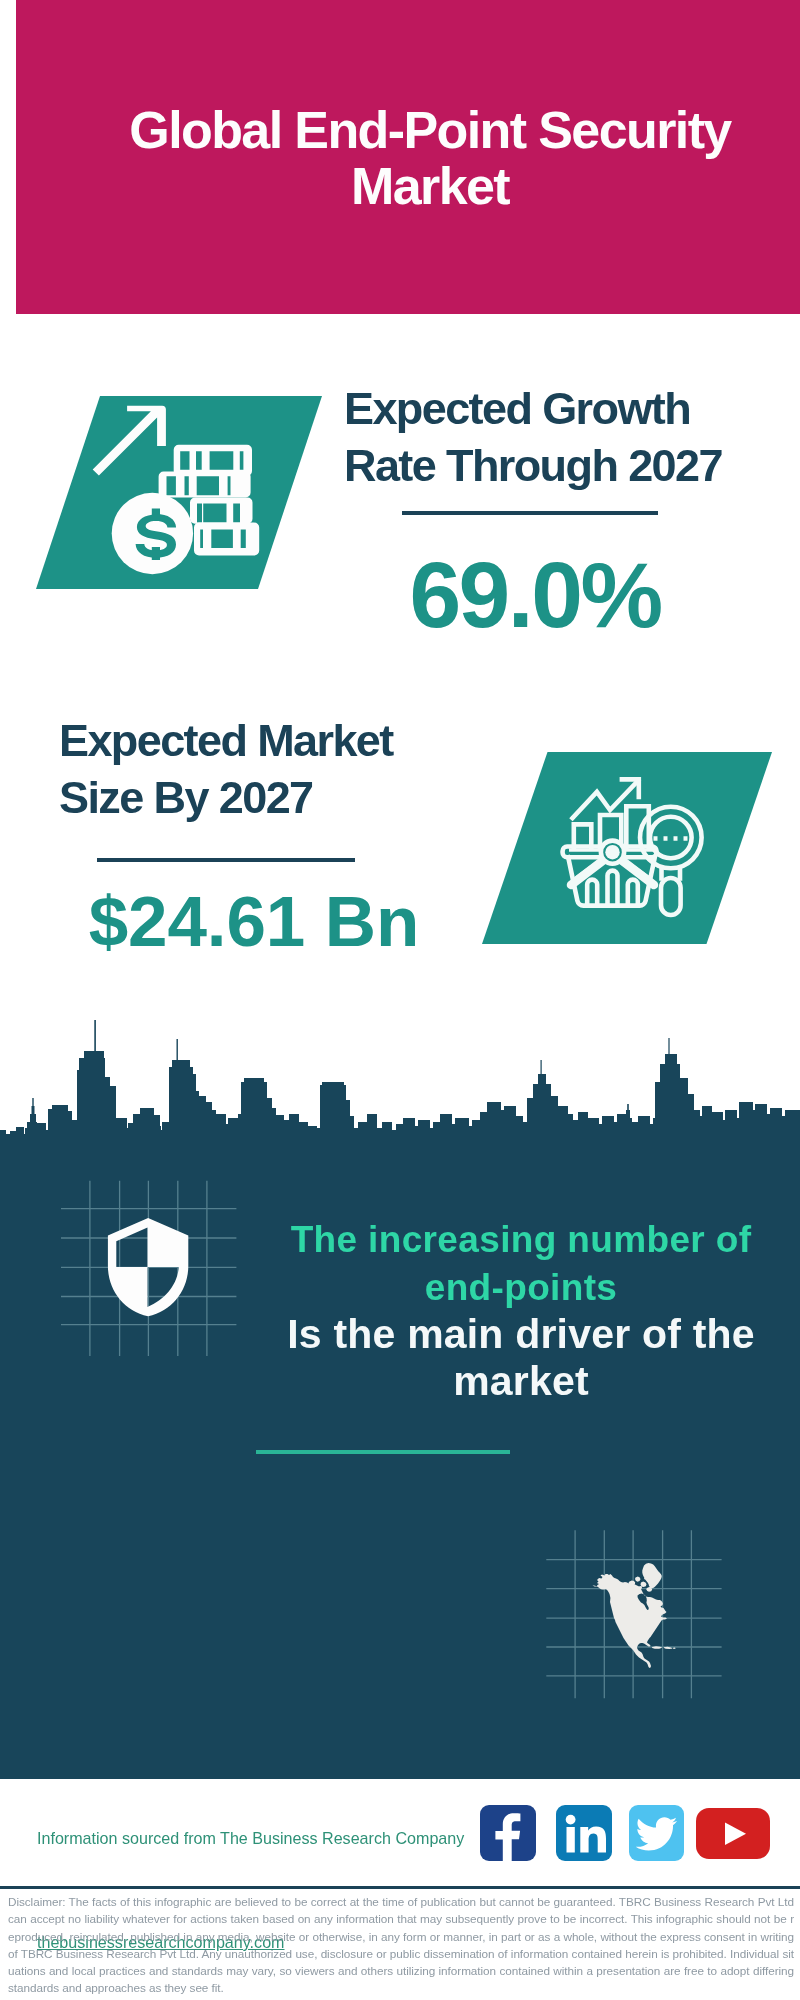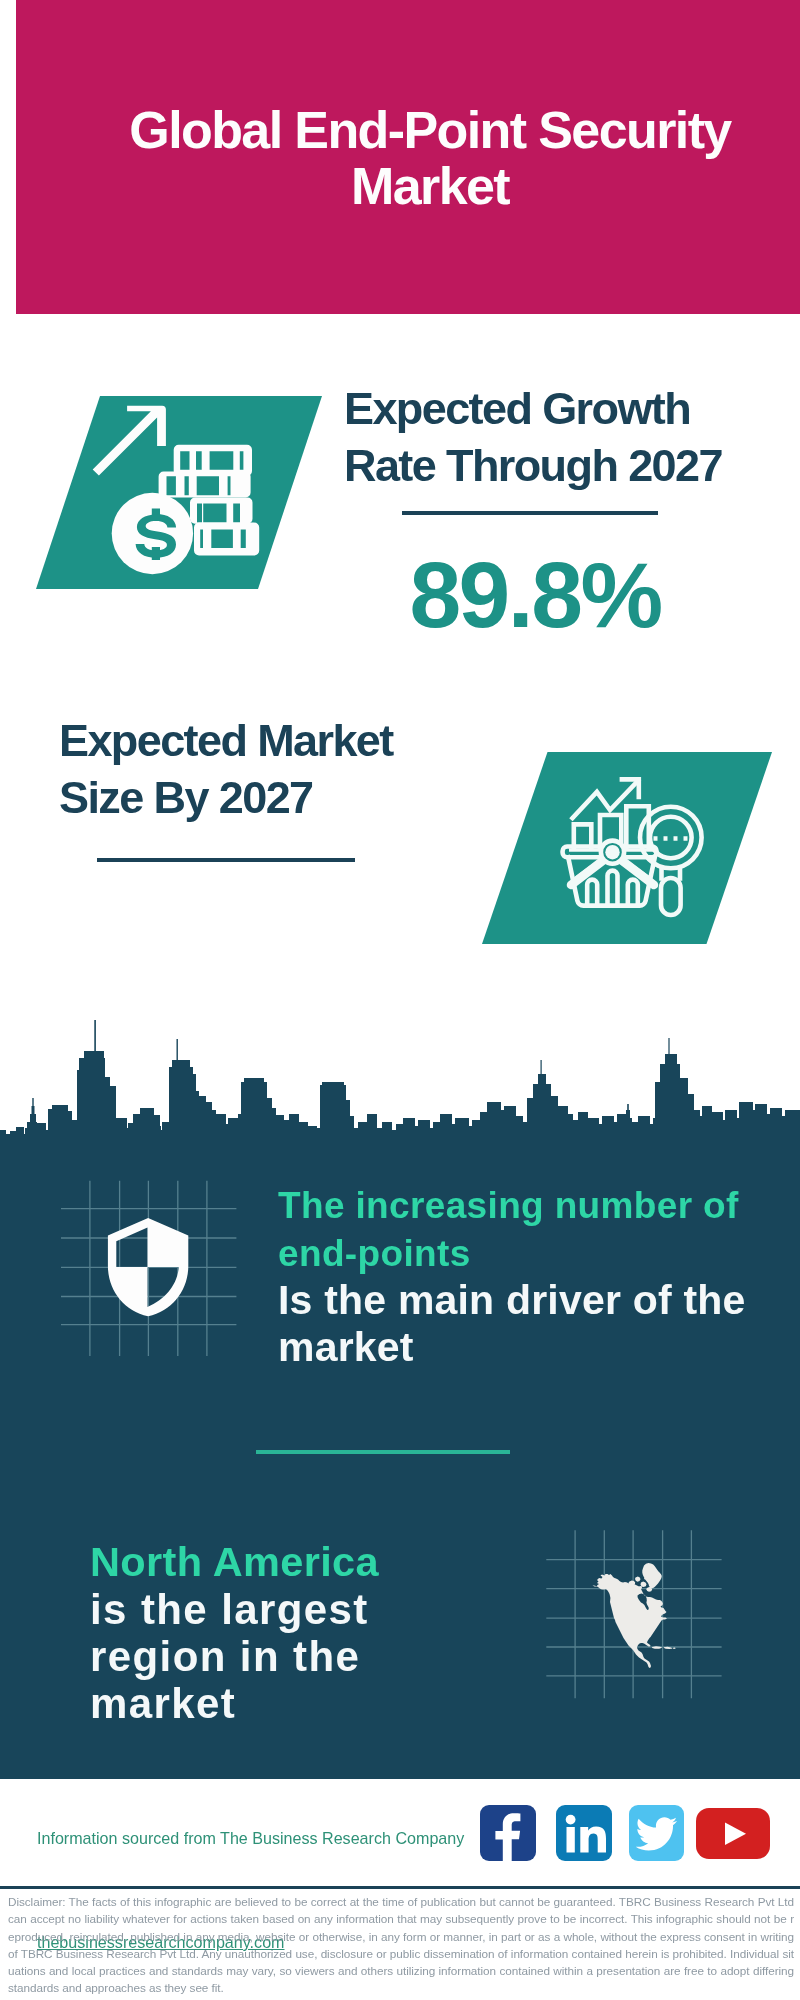--- a/index.html
+++ b/index.html
@@ -17,21 +17,21 @@
   
   .stat-title{position:absolute;color:#1b4257;font-size:45px;font-weight:bold;line-height:57px;letter-spacing:-1.6px;}
   .rule{position:absolute;height:4px;background:#1b4257;}
   .stat-value{position:absolute;text-align:center;color:#1d9287;font-weight:bold;line-height:1;white-space:nowrap;}
 
   
   .dark{position:absolute;left:0;width:800px;background:#18455a;}
   .skyline{position:absolute;left:0;width:800px;}
 
   .grid-icon{position:absolute;}
-  .msg{position:absolute;}
+  .msg{position:absolute;text-align:center;margin-top:34px;}
   .msg .hl{display:block;color:#2ed6a6;font-weight:bold;line-height:47.5px;letter-spacing:.35px;}
   .msg .sub{display:block;color:#f4f8f9;font-weight:bold;line-height:47px;}
   .sep{position:absolute;height:4px;background:#2ab496;}
   .src{position:absolute;color:#2e9177;font-size:16.1px;line-height:20px;white-space:nowrap;}
   .social{position:absolute;width:62px;height:62px;border-radius:9px;}
   .disc{position:absolute;color:#8f9aa3;font-size:11.75px;line-height:17.3px;text-align:justify;letter-spacing:-0.06px;
         word-break:break-all;}
   .hrline{position:absolute;background:#c9d3d8;height:1px;}
 </style>
 </head>
@@ -70,21 +70,21 @@
       <path d="M126.1 124.5 c -11.4 0 -19.2 5.4 -19.2 12.6 c 0 7.4 7 10.6 18.2 12.2
                c 9.1 1.3 11.8 2.7 11.8 5.6 c 0 3.2 -4.4 5.4 -11 5.4 c -7.2 0 -11.3 -2.4 -11.6 -6.4
                h-8.7 c 0.3 8.5 8.3 13.8 20.3 13.8 c 12.1 0 20.1 -5.3 20.1 -13.3
                c 0 -7.5 -6.2 -10.9 -18.4 -12.8 c -9.4 -1.3 -11.9 -2.8 -11.9 -5.5
                c 0 -2.9 4 -5 10.4 -5 c 6.8 0 10.9 2.5 11.3 6.4 h8.7
                c -0.4 -8.3 -8.1 -13.5 -20 -13.5 z"></path>
     </g>
   </svg>
   <div class="stat-title" style="left:344px;top:380px;width:390px;"><span>Expected Growth Rate Through 2027</span></div>
   <div class="rule" style="left:402px;top:511px;width:256px;"></div>
-  <div class="stat-value" style="left:340px;top:549px;width:390px;font-size:93px;letter-spacing:-2.5px;">89.8%</div>
+  <div class="stat-value" style="left:340px;top:549px;width:390px;font-size:93px;letter-spacing:-2.5px;">69.0%</div>
 
   <svg class="para" style="left:475px;top:746px;" width="305" height="215" viewBox="0 0 305 215">
     <polygon points="72.5,6 297,6 231.5,198 7,198" fill="#1d9287"></polygon>
     <g fill="none" stroke="#f2faf8" stroke-width="4.6" stroke-linecap="square" stroke-linejoin="miter">
 
       <path d="M97.5 72.1 L121.9 45.9 L135 64 L163 34.8"></path>
       <path d="M146.9 33.4 h16.9 v17.5"></path>
 
       <path d="M98.8 101 v-22.6 h17.5 v22.6"></path>
       <path d="M125 101 v-32 h21.3 v32"></path>
@@ -119,20 +119,21 @@
       <path d="M186.5 123.5 v9 M205 123.5 v9"></path>
       <path d="M195.8 132 a9.8 9.8 0 0 1 9.8 9.8 v17.4 a9.8 9.8 0 0 1 -19.6 0 v-17.4 a9.8 9.8 0 0 1 9.8 -9.8 z"></path>
 
       <g stroke-width="4.6" stroke-linecap="butt">
         <path d="M178.5 92.5 h4 M188.5 92.5 h4 M198.5 92.5 h4 M208.5 92.5 h4"></path>
       </g>
     </g>
   </svg>
   <div class="stat-title" style="left:59px;top:712px;width:390px;"><span>Expected Market Size By 2027</span></div>
   <div class="rule" style="left:97px;top:858px;width:258px;"></div>
+  <div class="stat-value" style="left:59px;top:886px;width:390px;font-size:71px;letter-spacing:-0.1px;">$24.61 Bn</div>
 
   <svg class="skyline" style="top:1010px;" width="800" height="136" viewBox="0 0 800 136">
     <path fill="#18455a" d="M0 136V120h6V136zM4 136V124h8V136zM10 136V121h7V136zM16 136V117h8V136zM21 136V124h6V136zM27 136V112h10V136zM30 136V104h6V136zM31.5 136V96h3V136zM32.3 136V88h1.4V136zM33 136V110h1V136zM25 136V118h16V136zM36 136V113h10V136zM44 136V120h8V136zM48 136V99h12V136zM52 136V95h16V136zM62 136V101h10V136zM68 136V112h10V136zM77 136V60h10V136zM79 136V48h26V136zM84 136V41h20V136zM94.3 136V10h1.6V136zM91 136V56h14V136zM100 136V67h10V136zM104 136V76h12V136zM96 136V91h18V136zM88 136V105h28V136zM72 136V110h18V136zM110 136V114h10V136zM115 136V108h12V136zM122 136V118h10V136zM128 136V113h8V136zM133 136V104h12V136zM140 136V98h14V136zM150 136V105h10V136zM145 136V116h16V136zM157 136V120h10V136zM169 136V57h24V136zM172 136V50h18V136zM176.5 136V29h1.4V136zM186 136V64h10V136zM189 136V81h10V136zM162 136V112h12V136zM192 136V86h14V136zM196 136V92h16V136zM204 136V100h12V136zM210 136V110h10V136zM214 136V104h12V136zM222 136V114h10V136zM228 136V108h14V136zM236 136V116h12V136zM243 136V110h10V136zM238 136V104h10V136zM241 136V72h26V136zM244 136V68h20V136zM262 136V88h10V136zM266 136V98h10V136zM272 136V105h12V136zM282 136V110h12V136zM289 136V104h10V136zM296 136V112h12V136zM303 136V116h14V136zM312 136V118h10V136zM320 136V75h26V136zM322 136V72h22V136zM340 136V90h10V136zM344 136V106h10V136zM350 136V118h12V136zM358 136V120h10V136zM352 136V124h14V136zM364 136V114h10V136zM358 136V112h14V136zM367 136V104h10V136zM374 136V118h12V136zM382 136V112h10V136zM389 136V120h12V136zM396 136V114h10V136zM403 136V108h12V136zM411 136V116h10V136zM418 136V110h12V136zM426 136V118h10V136zM433 136V112h12V136zM440 136V104h12V136zM448 136V114h10V136zM455 136V108h14V136zM465 136V116h10V136zM472 136V110h12V136zM480 136V102h10V136zM487 136V92h14V136zM497 136V100h10V136zM504 136V96h12V136zM513 136V106h10V136zM519 136V112h14V136zM528 136V104h10V136zM535 136V110h12V136zM544 136V100h10V136zM551 136V108h12V136zM527 136V88h10V136zM533 136V74h18V136zM538 136V64h8V136zM540.5 136V50h1.2V136zM548 136V86h10V136zM556 136V96h12V136zM563 136V104h10V136zM570 136V110h12V136zM578 136V102h10V136zM585 136V108h14V136zM595 136V114h10V136zM602 136V106h12V136zM610 136V112h10V136zM617 136V104h12V136zM624 136V108h8V136zM626 136V100h4V136zM627.2 136V94h1.6V136zM631 136V112h10V136zM638 136V106h12V136zM646 136V114h10V136zM653 136V108h12V136zM655 136V72h10V136zM660 136V54h20V136zM665 136V44h12V136zM668.4 136V28h1.2V136zM676 136V68h12V136zM682 136V84h12V136zM672 136V94h16V136zM688 136V100h12V136zM694 136V106h12V136zM702 136V96h10V136zM709 136V102h14V136zM718 136V110h10V136zM725 136V100h12V136zM733 136V108h10V136zM739 136V92h14V136zM748 136V100h10V136zM755 136V94h12V136zM763 136V104h10V136zM770 136V98h12V136zM778 136V106h10V136zM785 136V100h15V136z"></path>
   </svg>
   <div class="dark" style="top:1135px;height:644px;"></div>
 
   <svg class="grid-icon" style="left:55px;top:1175px;" width="190" height="185" viewBox="0 0 190 185">
     <g stroke="#55808f" stroke-width="1.3" fill="none">
       <path d="M34.9 5.8 V181.1 M64.6 5.8 V181.1 M93.4 5.8 V181.1 M122.8 5.8 V181.1 M151.9 5.8 V181.1"></path>
       <path d="M6 33.6 H181.4 M6 63 H181.4 M6 92.4 H181.4 M6 121.5 H181.4 M6 149.6 H181.4"></path>
@@ -142,24 +143,20 @@
              M92.5 91.9 h31.3 c -1.2 17.5 -13.5 32.8 -31.3 40 z"></path>
   </svg>
 
   <div class="msg" style="left:278px;top:1182px;width:486px;">
     <span class="hl" style="font-size:37px;">The increasing number of end-points</span>
     <span class="sub" style="font-size:41px;letter-spacing:0.2px;">Is the main driver of the market</span>
   </div>
 
   <div class="sep" style="left:256px;top:1450px;width:254px;"></div>
 
-  <div class="msg" style="left:90px;top:1538px;width:420px;">
-    <span class="hl" style="font-size:41.5px;">North America</span>
-    <span class="sub" style="font-size:42px;letter-spacing:1.4px;">is the largest region in the market</span>
-  </div>
 
   <svg class="grid-icon" style="left:540px;top:1525px;" width="190" height="180" viewBox="0 0 190 180">
     <g stroke="#55808f" stroke-width="1.3" fill="none">
       <path d="M35.1 5.2 V173.2 M64.3 5.2 V173.2 M93.1 5.2 V173.2 M122.6 5.2 V173.2 M151.4 5.2 V173.2"></path>
       <path d="M6.3 34.6 H181.6 M6.3 63.7 H181.6 M6.3 93.1 H181.6 M6.3 122 H181.6 M6.3 150.9 H181.6"></path>
     </g>
     <g fill="#edece9" transform="translate(52,31)">
       <path fill-rule="evenodd" d="M5.5 29.0L7.0 28.0L5.0 27.0L6.5 25.5L5.0 24.0L7.0 22.0L9.5 22.5L10.5 21.0L8.5 19.5L10.0 18.5L12.5 19.5L13.5 18.0L15.5 18.0L17.0 19.0L18.5 18.0L20.0 19.5L21.0 21.0L22.5 22.0L24.0 22.5L26.0 23.5L27.5 25.0L29.0 26.0L31.0 26.5L33.0 26.0L35.0 26.5L37.0 27.5L39.0 28.0L41.0 28.0L43.0 28.5L45.0 29.5L47.0 30.5L48.5 32.0L49.5 34.0L50.5 36.0L51.5 38.0L52.5 39.5L54.0 40.5L56.0 41.0L58.0 41.0L60.0 41.5L62.0 42.5L64.0 43.5L66.0 44.0L68.0 44.0L69.5 45.0L70.5 46.5L71.0 48.0L70.0 49.5L68.5 50.5L69.5 51.5L71.5 52.0L72.5 53.5L73.5 55.0L74.5 56.0L73.0 57.5L71.5 58.0L70.0 59.0L69.0 60.5L71.0 61.5L73.5 61.5L75.0 62.5L73.0 63.5L71.0 63.5L69.5 64.5L68.5 66.0L67.5 67.5L66.5 69.0L65.5 70.5L64.5 72.0L63.5 73.5L62.5 75.0L61.5 76.5L60.5 78.0L59.5 79.5L58.5 81.0L57.5 82.0L56.5 83.5L55.5 85.0L55.0 86.5L56.0 87.5L57.5 88.5L58.5 89.5L58.0 90.5L56.5 90.5L55.0 89.5L53.5 88.5L52.0 87.5L50.5 87.0L49.0 87.0L47.5 87.5L46.5 88.5L45.5 90.0L45.0 91.5L45.5 93.0L46.5 94.5L48.0 95.5L49.5 96.5L50.5 98.0L51.0 99.5L51.5 101.0L52.5 102.5L54.0 103.5L55.5 104.5L57.0 105.5L58.0 107.0L58.5 108.5L59.0 110.0L58.5 111.5L57.5 112.0L56.5 111.0L56.0 109.5L55.5 108.0L54.5 106.5L53.0 105.5L51.5 104.5L50.0 103.5L48.5 102.5L47.0 101.5L45.5 100.0L44.0 98.5L43.0 97.0L42.0 95.5L41.0 94.0L39.5 92.5L38.0 91.0L36.5 89.5L35.5 88.0L34.5 86.5L33.5 85.0L32.5 83.5L31.5 82.0L30.5 80.0L29.5 78.0L28.5 76.0L27.5 74.0L26.5 72.0L25.5 70.0L24.5 68.0L23.5 66.0L23.0 64.0L22.0 62.0L21.5 60.0L21.0 58.0L20.5 56.0L20.0 54.0L19.5 52.0L19.0 50.0L18.5 48.0L18.0 46.0L18.2 44.0L18.4 42.0L18.0 40.0L17.5 38.0L16.5 36.0L15.5 34.5L14.5 33.5L13.5 33.2L12.0 33.5L10.5 33.6L9.0 33.2L7.5 32.2L6.0 31.0L4.0 30.0L2.0 29.5L0.5 29.6L2.5 30.6L4.5 30.5ZM45.5 39.5L47.5 38.0L49.8 37.6L52.0 38.4L53.6 40.0L54.6 42.2L54.8 44.4L54.4 46.6L55.0 48.6L56.0 50.2L56.8 52.0L56.4 53.8L55.4 54.0L54.4 52.8L53.4 51.0L52.4 49.0L50.8 47.4L49.0 46.4L47.6 44.8L46.4 43.0L45.6 41.2Z"></path>
       <path d="M52.0 9.5L54.0 7.8L56.5 7.0L59.0 7.4L61.2 8.5L62.8 10.2L64.0 12.0L65.2 13.8L66.5 15.4L67.8 16.8L69.0 18.2L69.8 20.0L69.4 22.0L68.4 24.0L67.2 25.8L66.0 27.4L64.6 29.0L63.2 30.4L62.0 31.4L60.6 32.2L59.0 32.2L57.8 31.2L57.0 29.8L56.6 28.2L55.8 26.8L54.8 25.4L53.6 24.0L52.6 22.4L51.6 20.6L50.8 18.8L50.3 16.8L50.3 14.6L50.9 12.4ZM37.5 25.4L39.8 24.4L42.0 25.0L43.2 26.6L42.8 28.4L41.0 29.6L39.0 29.6L37.2 28.6L36.5 26.8ZM43.5 21.6L45.8 20.6L47.8 21.4L48.5 23.2L47.5 25.0L45.5 25.8L43.8 24.8L43.0 23.0ZM49.0 26.6L51.2 25.6L53.5 26.4L54.5 28.2L53.8 30.2L51.5 31.0L49.5 30.4L48.5 28.6ZM55.0 32.0L57.2 31.0L59.2 31.8L60.2 33.4L59.2 35.2L57.0 35.8L55.2 35.0L54.2 33.2ZM32.2 27.6L34.5 26.8L36.2 27.6L36.5 29.4L35.2 30.6L33.2 30.6L31.8 29.6L31.5 28.2ZM39.8 30.2L42.0 29.6L43.5 30.6L43.5 32.4L42.0 33.4L40.0 33.2L39.0 32.0ZM46.8 30.6L48.8 30.0L50.0 31.0L49.8 32.6L48.2 33.4L46.5 33.0L46.0 31.6ZM52.5 21.6L54.5 20.8L56.0 21.6L56.0 23.2L54.5 24.0L52.8 23.4L52.0 22.4ZM60.0 91.0L64.0 90.2L68.2 90.8L70.2 91.8L67.2 92.8L62.8 92.8L60.2 92.0ZM72.0 91.2L75.4 90.8L79.0 91.5L80.7 92.5L77.4 93.0L73.7 92.8L72.0 92.0ZM81.2 91.8L83.0 91.5L83.7 92.5L82.0 93.0L81.0 92.5Z"></path>
     </g>

